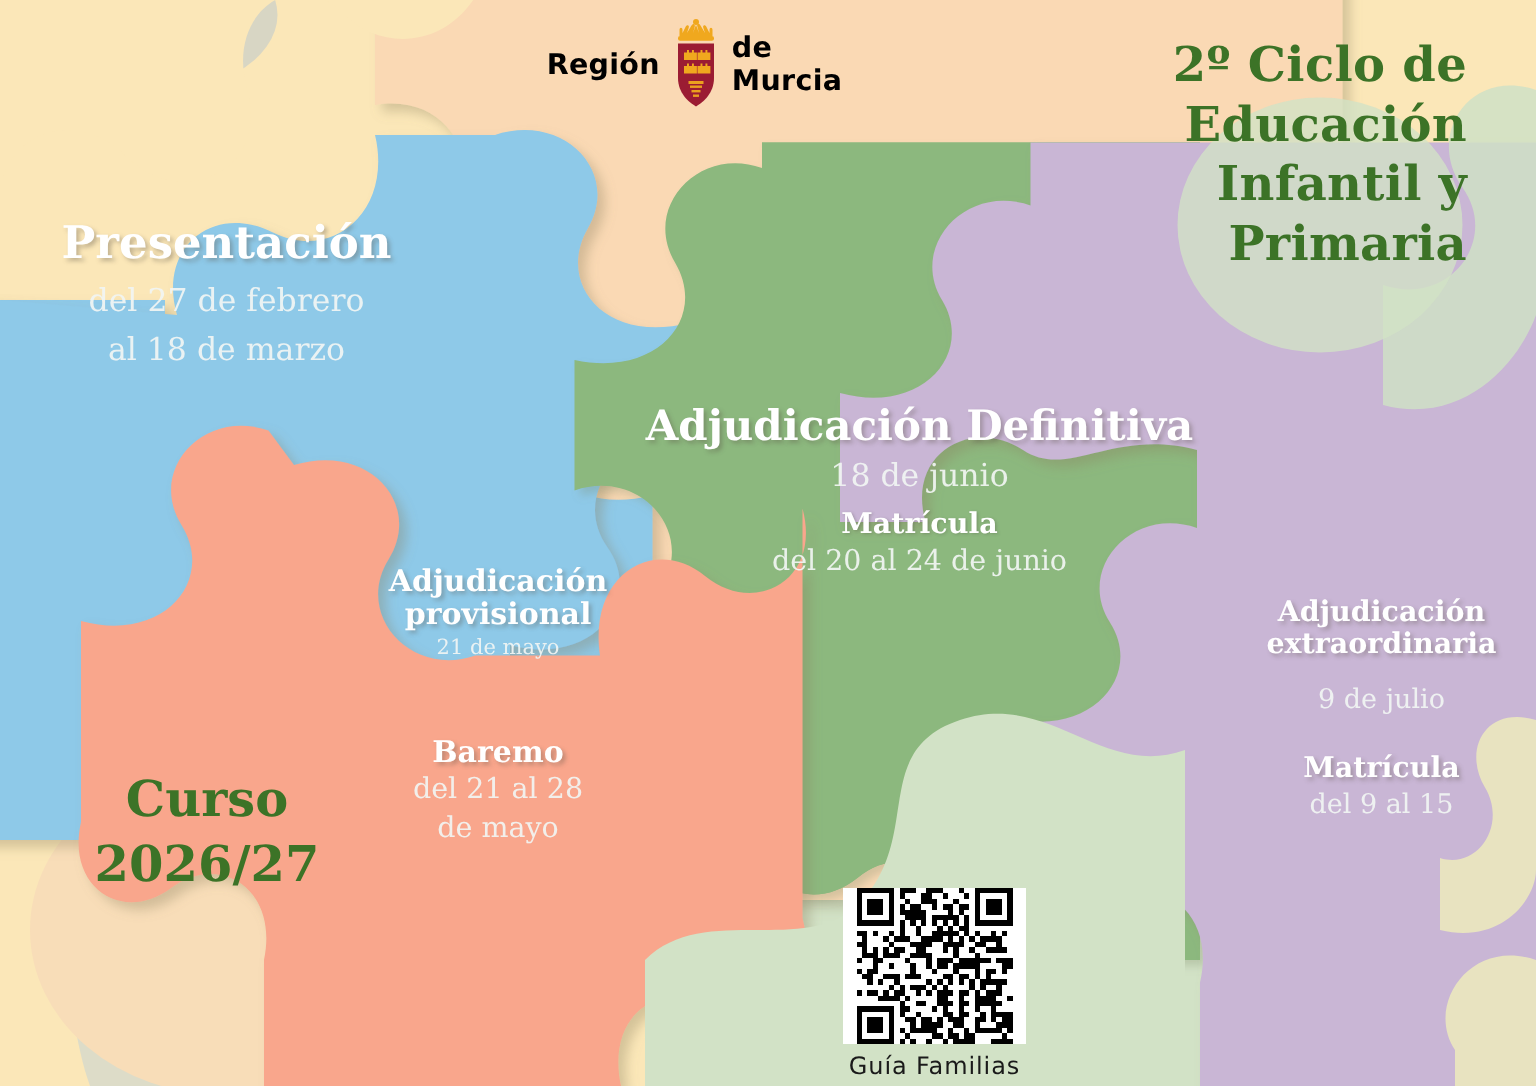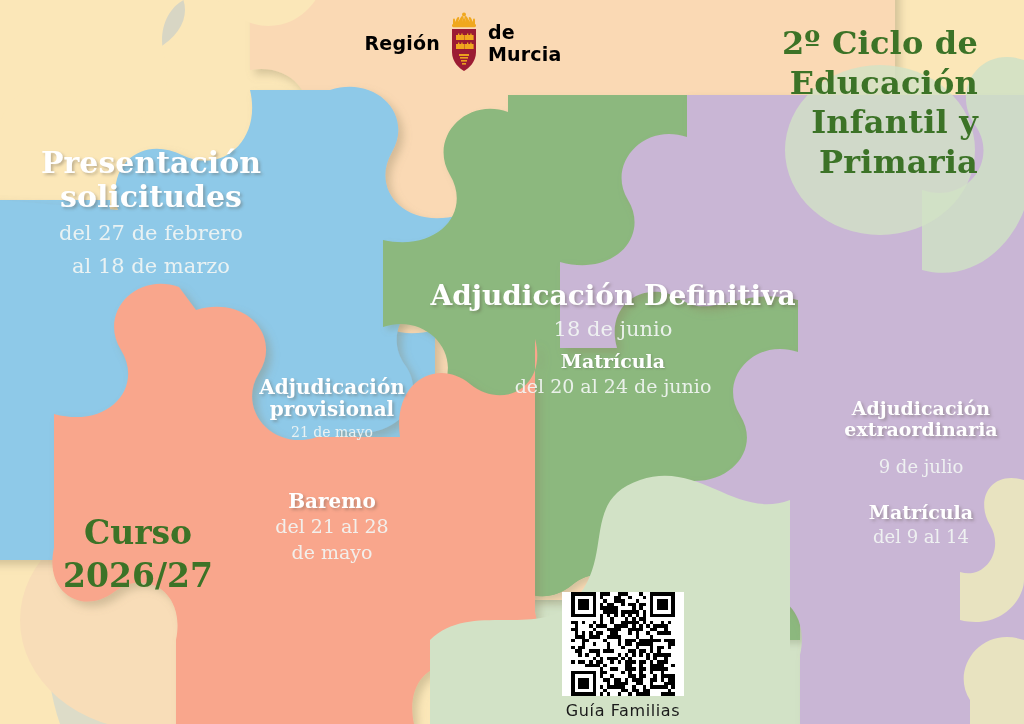--- a/index.html
+++ b/index.html
@@ -35,21 +35,21 @@
     left:28px;top:512px;width:220px;text-align:center;
     color:#3C7327;font-size:33px;font-weight:bold;line-height:1.3;
   }
 
   
   #blue-block{left:6px;top:146px;width:290px;text-align:center;}
   #blue-block .h{font-size:30px;}
   #blue-block .s{font-size:21px;margin-top:8px;}
 
   
-  #green-block{left:398px;top:268px;width:430px;text-align:center;margin-top:12px;}
+  #green-block{left:398px;top:268px;width:430px;text-align:center;}
   #green-block .h{font-size:28px;}
   #green-block .s{font-size:21px;margin-top:6px;}
   #green-block .m{font-size:19px;font-weight:bold;color:#ffffff;
     text-shadow:1px 1px 2px rgba(80,80,70,.3);margin-top:7px;}
   #green-block .s2{font-size:19px;margin-top:3px;}
 
   
   #salmon-a{left:232px;top:376px;width:200px;text-align:center;}
   #salmon-a .h{font-size:20px;}
   #salmon-a .s{font-size:14px;margin-top:3px;}
@@ -229,21 +229,20 @@
 
   <div id="title-block" class="txt">
     <div>2º Ciclo de</div>
     <div>Educación</div>
     <div>Infantil y</div>
     <div>Primaria</div>
   </div>
 
   <div id="blue-block" class="txt">
     <div class="wht-bold h">Presentación</div>
-    <div class="wht-bold h">solicitudes</div>
     <div class="wht-soft s">del 27 de febrero</div>
     <div class="wht-soft s">al 18 de marzo</div>
   </div>
 
   <div id="green-block" class="txt">
     <div class="wht-bold h">Adjudicación Definitiva</div>
     <div class="wht-soft s">18 de junio</div>
     <div class="m">Matrícula</div>
     <div class="wht-soft s2">del 20 al 24 de junio</div>
   </div>
@@ -261,21 +260,21 @@
   </div>
 
   <div id="lav-a" class="txt">
     <div class="wht-bold h">Adjudicación</div>
     <div class="wht-bold h">extraordinaria</div>
     <div class="wht-soft s">9 de julio</div>
   </div>
 
   <div id="lav-b" class="txt">
     <div class="wht-bold h">Matrícula</div>
-    <div class="wht-soft s">del 9 al 14</div>
+    <div class="wht-soft s">del 9 al 15</div>
   </div>
 
   <div id="curso-block" class="txt">
     <div>Curso</div>
     <div>2026/27</div>
   </div>
 
   <div id="qr-block">
     <svg id="qr-img" viewBox="0 0 29 29" shape-rendering="crispEdges">
       <rect width="29" height="29" fill="#ffffff"></rect>

